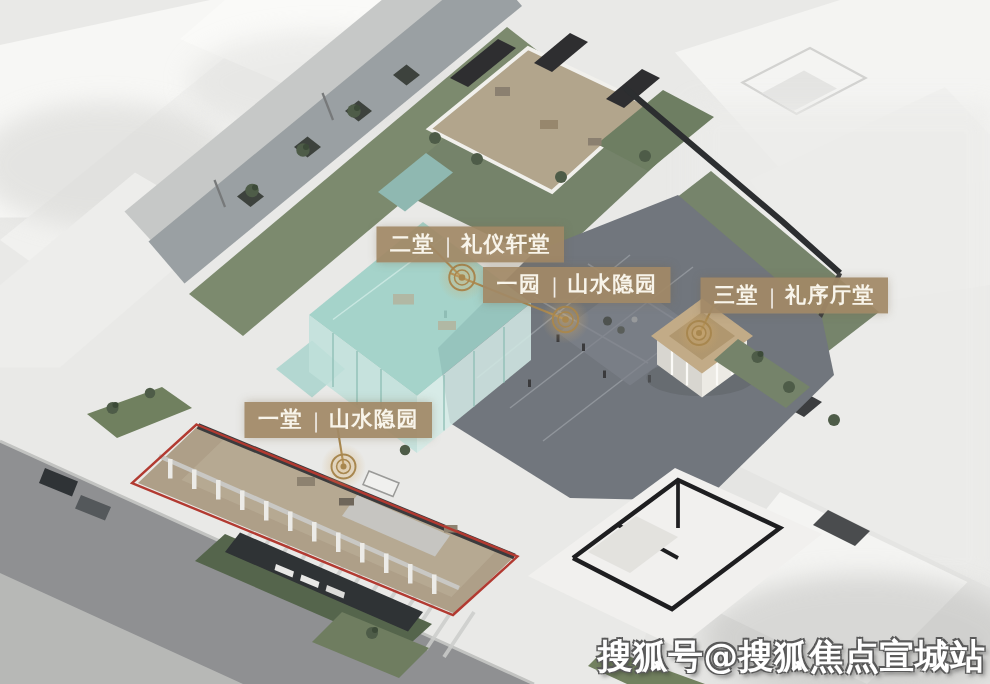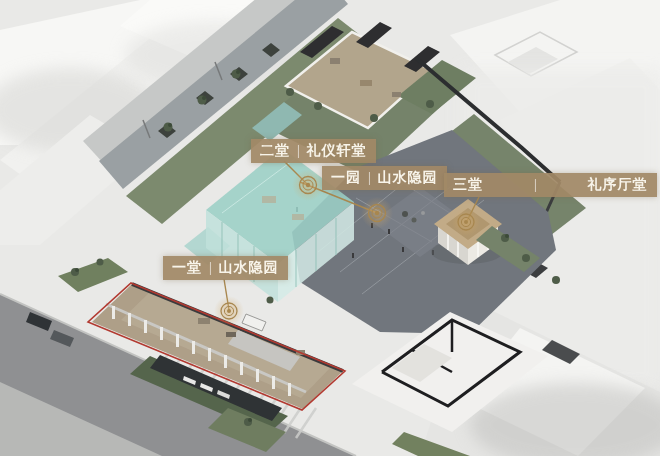--- a/index.html
+++ b/index.html
@@ -7,31 +7,32 @@
     position:relative;width:660px;height:456px;overflow:hidden;
     background:#e9e9e7;
     font-family:"DejaVu Sans",sans-serif;
   }
   .stage svg{position:absolute;left:0;top:0;}
   
   .plate{
     position:absolute;display:inline-flex;align-items:center;
     height:24px;padding:12px 9px;box-sizing:border-box;
     background:rgba(161,137,102,0.93);
-    color:#f8f4ea;font-family:Liberation Serif, serif;
+    color:#f8f4ea;font-family:Liberation Sans, sans-serif;
     font-size:14px;font-weight:600;white-space:nowrap;
     box-shadow:0 0 6px rgba(120,100,70,.35);
+    margin-top:12px;
   }
   .plate .num{letter-spacing:1px;}
   .plate .div{margin:0 7px;color:rgba(255,255,255,.85);font-weight:400;
     font-size:13px;transform:scaleY(1.1);}
   .plate .nm{letter-spacing:1px;}
   .plate1{left:251px;top:139px;}
   .plate2{left:322px;top:166px;align-items:center;}
-  .plate3{left:444px;top:173px;gap:44px;}
+  .plate3{left:467px;top:173px;}
   .plate4{left:163px;top:256px;}
   
   .watermark{
     position:absolute;right:3px;bottom:3px;
     font-size:23px;font-weight:bold;color:#ffffff;letter-spacing:0.5px;
     font-family:"DejaVu Sans",sans-serif;
     text-shadow:1px 1px 0 #595959,-1px -1px 0 #595959,1px -1px 0 #595959,
                 -1px 1px 0 #595959,2px 2px 3px rgba(40,40,40,.55);
   }
 </style>
@@ -315,13 +316,14 @@
     <span class="num">三堂</span>
     <span class="div">|</span>
     <span class="nm">礼序厅堂</span>
   </div>
   <div class="plate plate4">
     <span class="num">一堂</span>
     <span class="div">|</span>
     <span class="nm">山水隐园</span>
   </div>
 
+  <div class="watermark">搜狐号@搜狐焦点宣城站</div>
 </div>
 
 </body></html>

